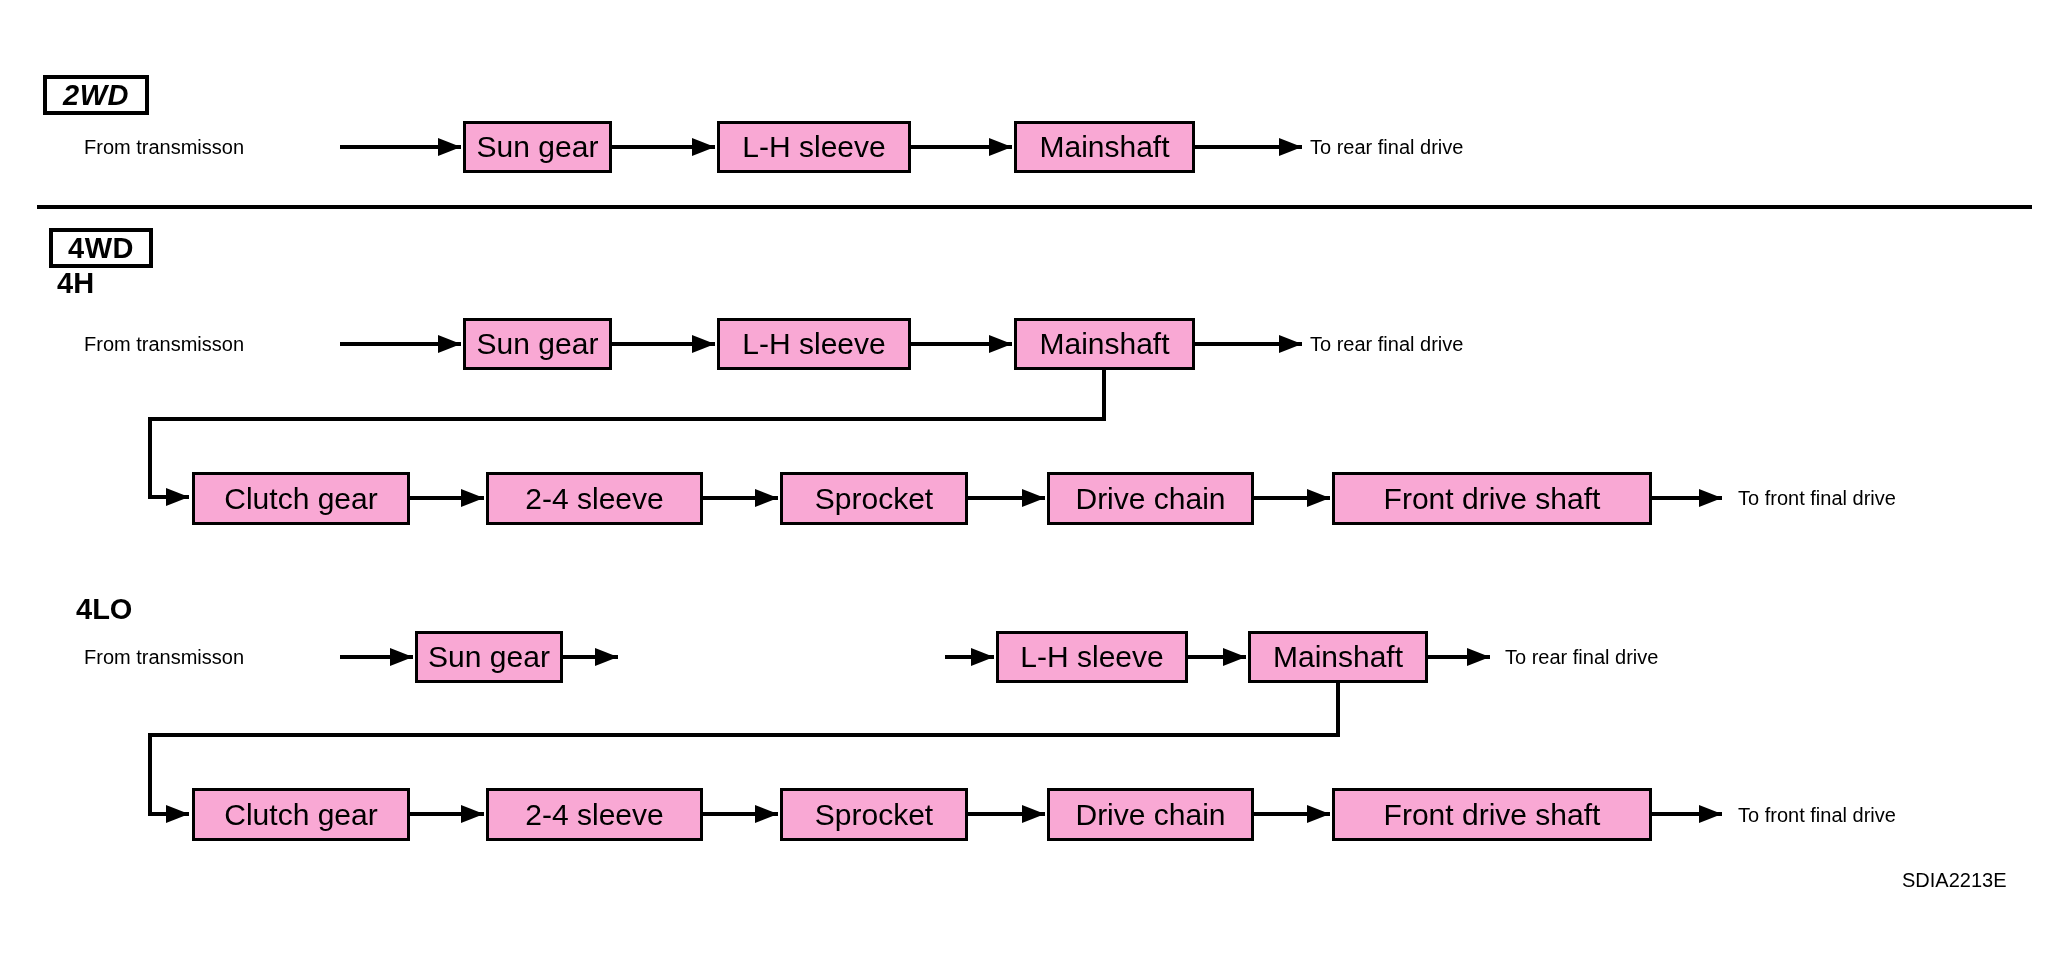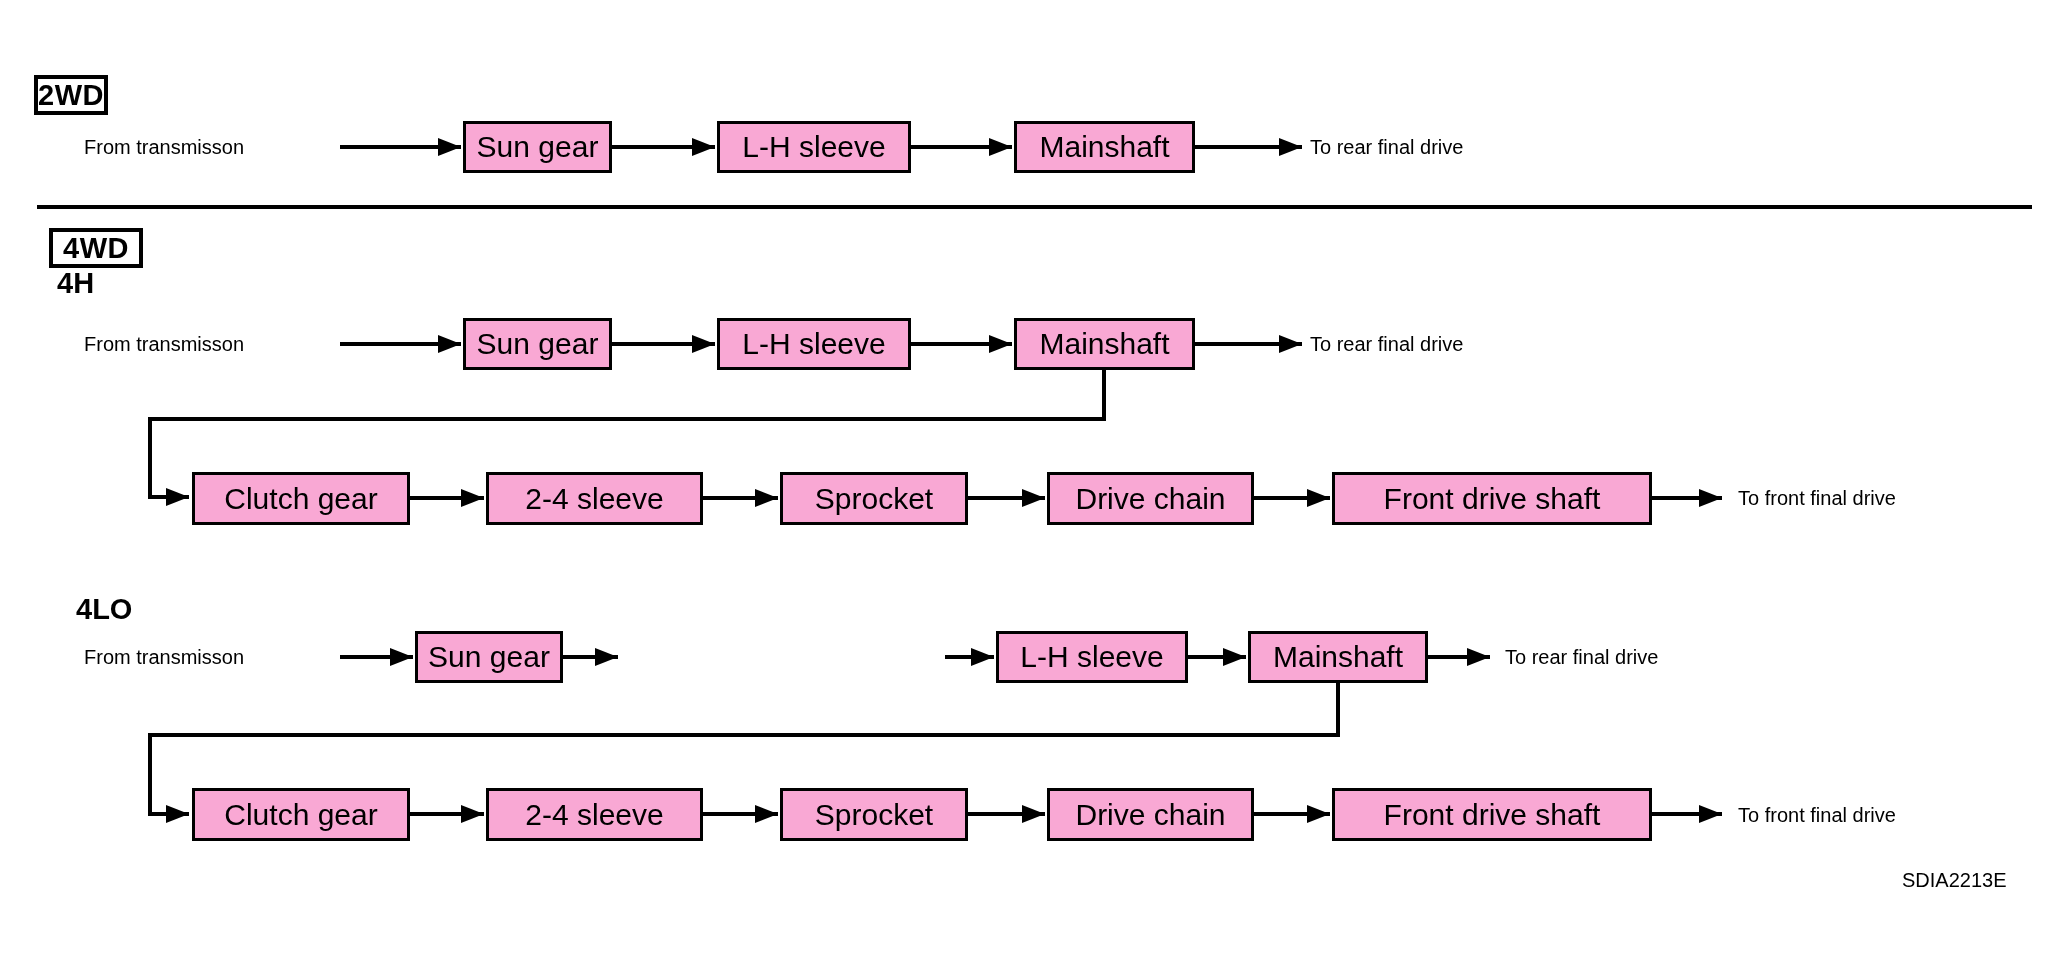--- a/index.html
+++ b/index.html
@@ -115,31 +115,31 @@
 
     <polyline points="1338,683 1338,735 150,735 150,814 189,814" fill="none" stroke="#000" stroke-width="4" marker-end="url(#ah)"></polyline>
 
     <line x1="410" y1="814" x2="484" y2="814" stroke="#000" stroke-width="4" marker-end="url(#ah)"></line>
     <line x1="703" y1="814" x2="778" y2="814" stroke="#000" stroke-width="4" marker-end="url(#ah)"></line>
     <line x1="968" y1="814" x2="1045" y2="814" stroke="#000" stroke-width="4" marker-end="url(#ah)"></line>
     <line x1="1254" y1="814" x2="1330" y2="814" stroke="#000" stroke-width="4" marker-end="url(#ah)"></line>
     <line x1="1652" y1="814" x2="1722" y2="814" stroke="#000" stroke-width="4" marker-end="url(#ah)"></line>
   </svg>
 
-  <div class="badge" style="left:34px; top:75px; width:74px; height:40px;">2WD</div>
+  <div class="badge" style="left:43px; top:75px; width:106px; height:40px;font-style:italic;">2WD</div>
 
   <div class="freetext" style="left:84px; top:131px;">From transmisson</div>
   <div class="node" style="left:463px; top:121px; width:149px; height:52px;">Sun gear</div>
   <div class="node" style="left:717px; top:121px; width:194px; height:52px;">L-H sleeve</div>
   <div class="node" style="left:1014px; top:121px; width:181px; height:52px;">Mainshaft</div>
   <div class="freetext" style="left:1310px; top:131px;">To rear final drive</div>
 
   <div class="divider"></div>
 
-  <div class="badge" style="left:49px; top:228px; width:94px; height:40px;">4WD</div>
+  <div class="badge" style="left:49px; top:228px; width:104px; height:40px;">4WD</div>
 
   <div class="modelabel" style="left:57px; top:268px;">4H</div>
 
   <div class="freetext" style="left:84px; top:328px;">From transmisson</div>
   <div class="node" style="left:463px; top:318px; width:149px; height:52px;">Sun gear</div>
   <div class="node" style="left:717px; top:318px; width:194px; height:52px;">L-H sleeve</div>
   <div class="node" style="left:1014px; top:318px; width:181px; height:52px;">Mainshaft</div>
   <div class="freetext" style="left:1310px; top:328px;">To rear final drive</div>
 
   <div class="node" style="left:192px; top:472px; width:218px; height:53px;">Clutch gear</div>

